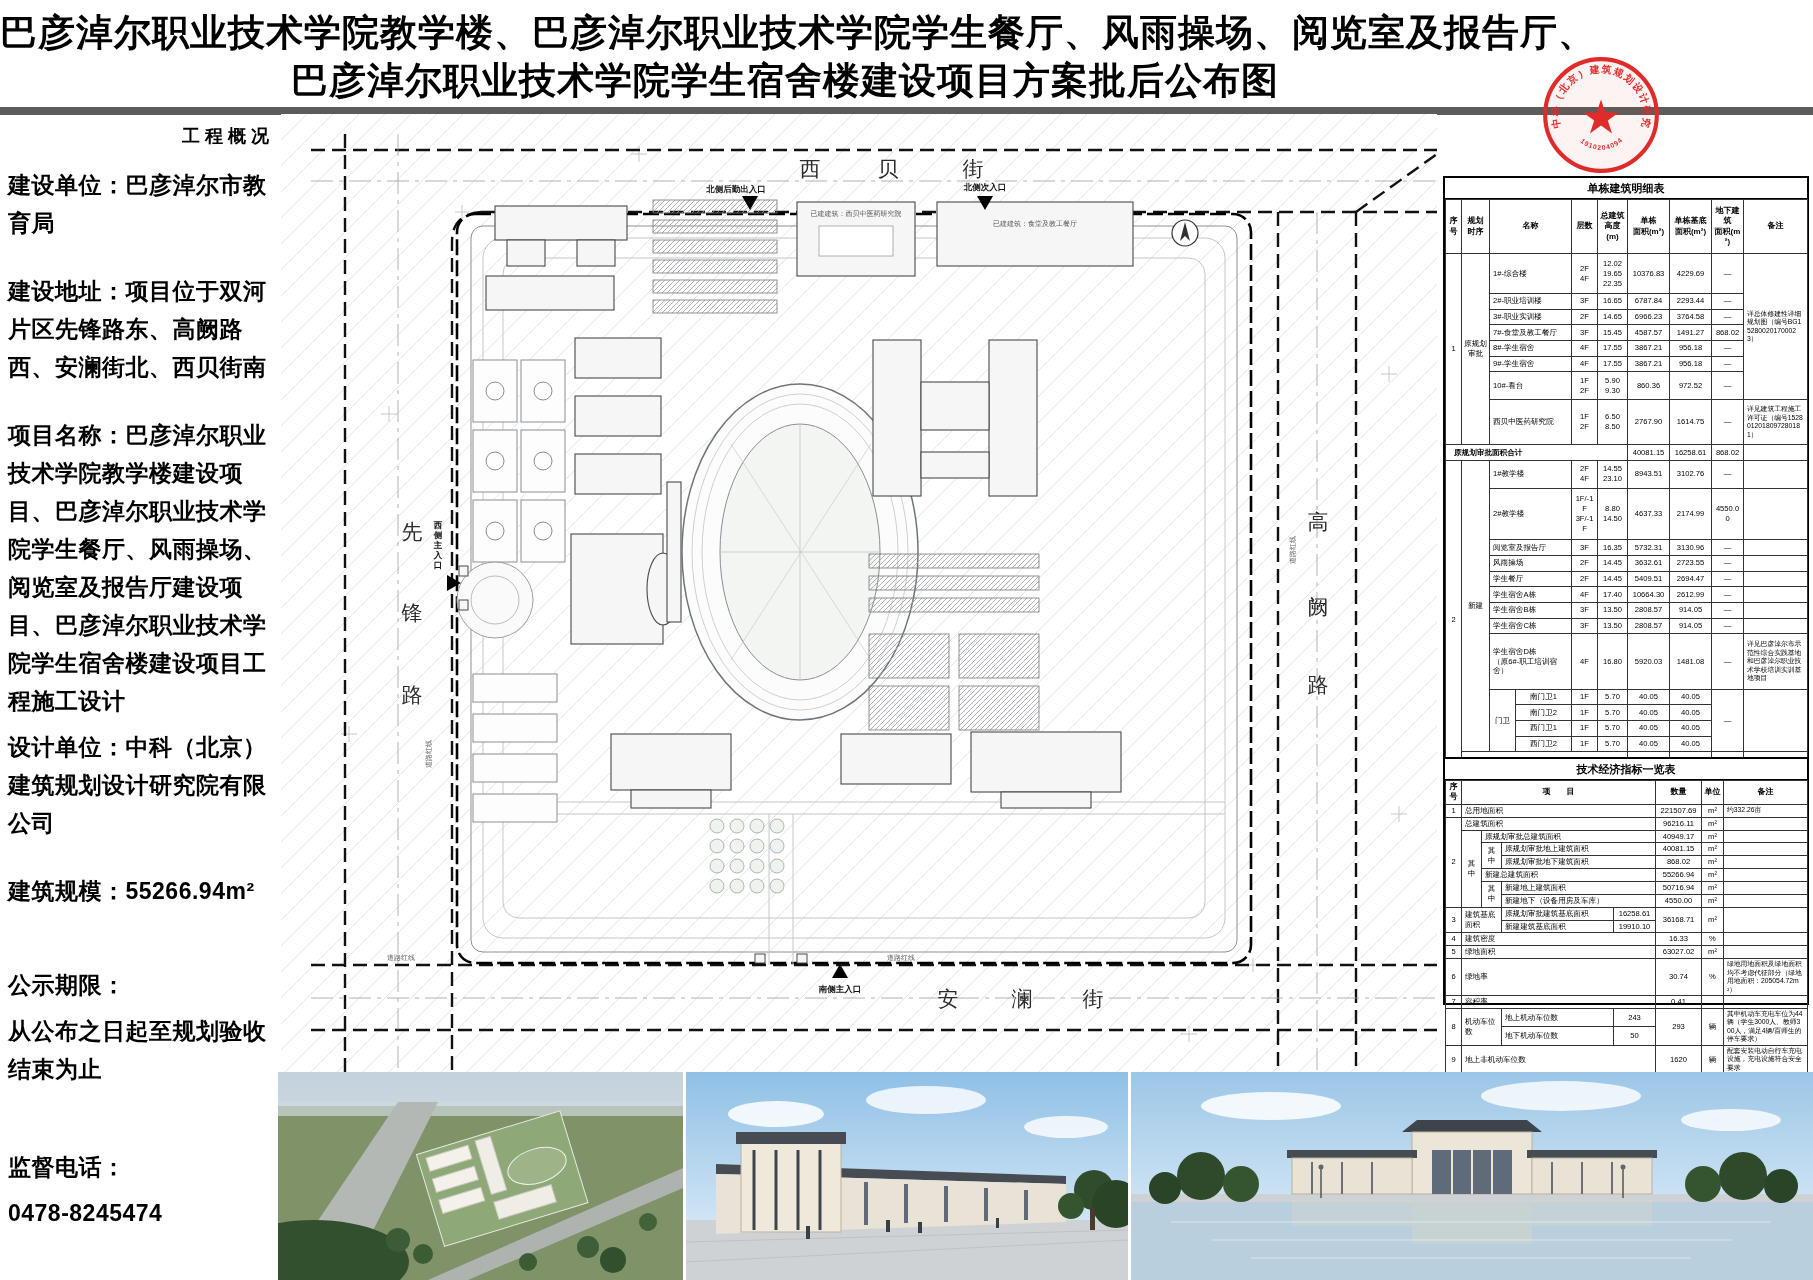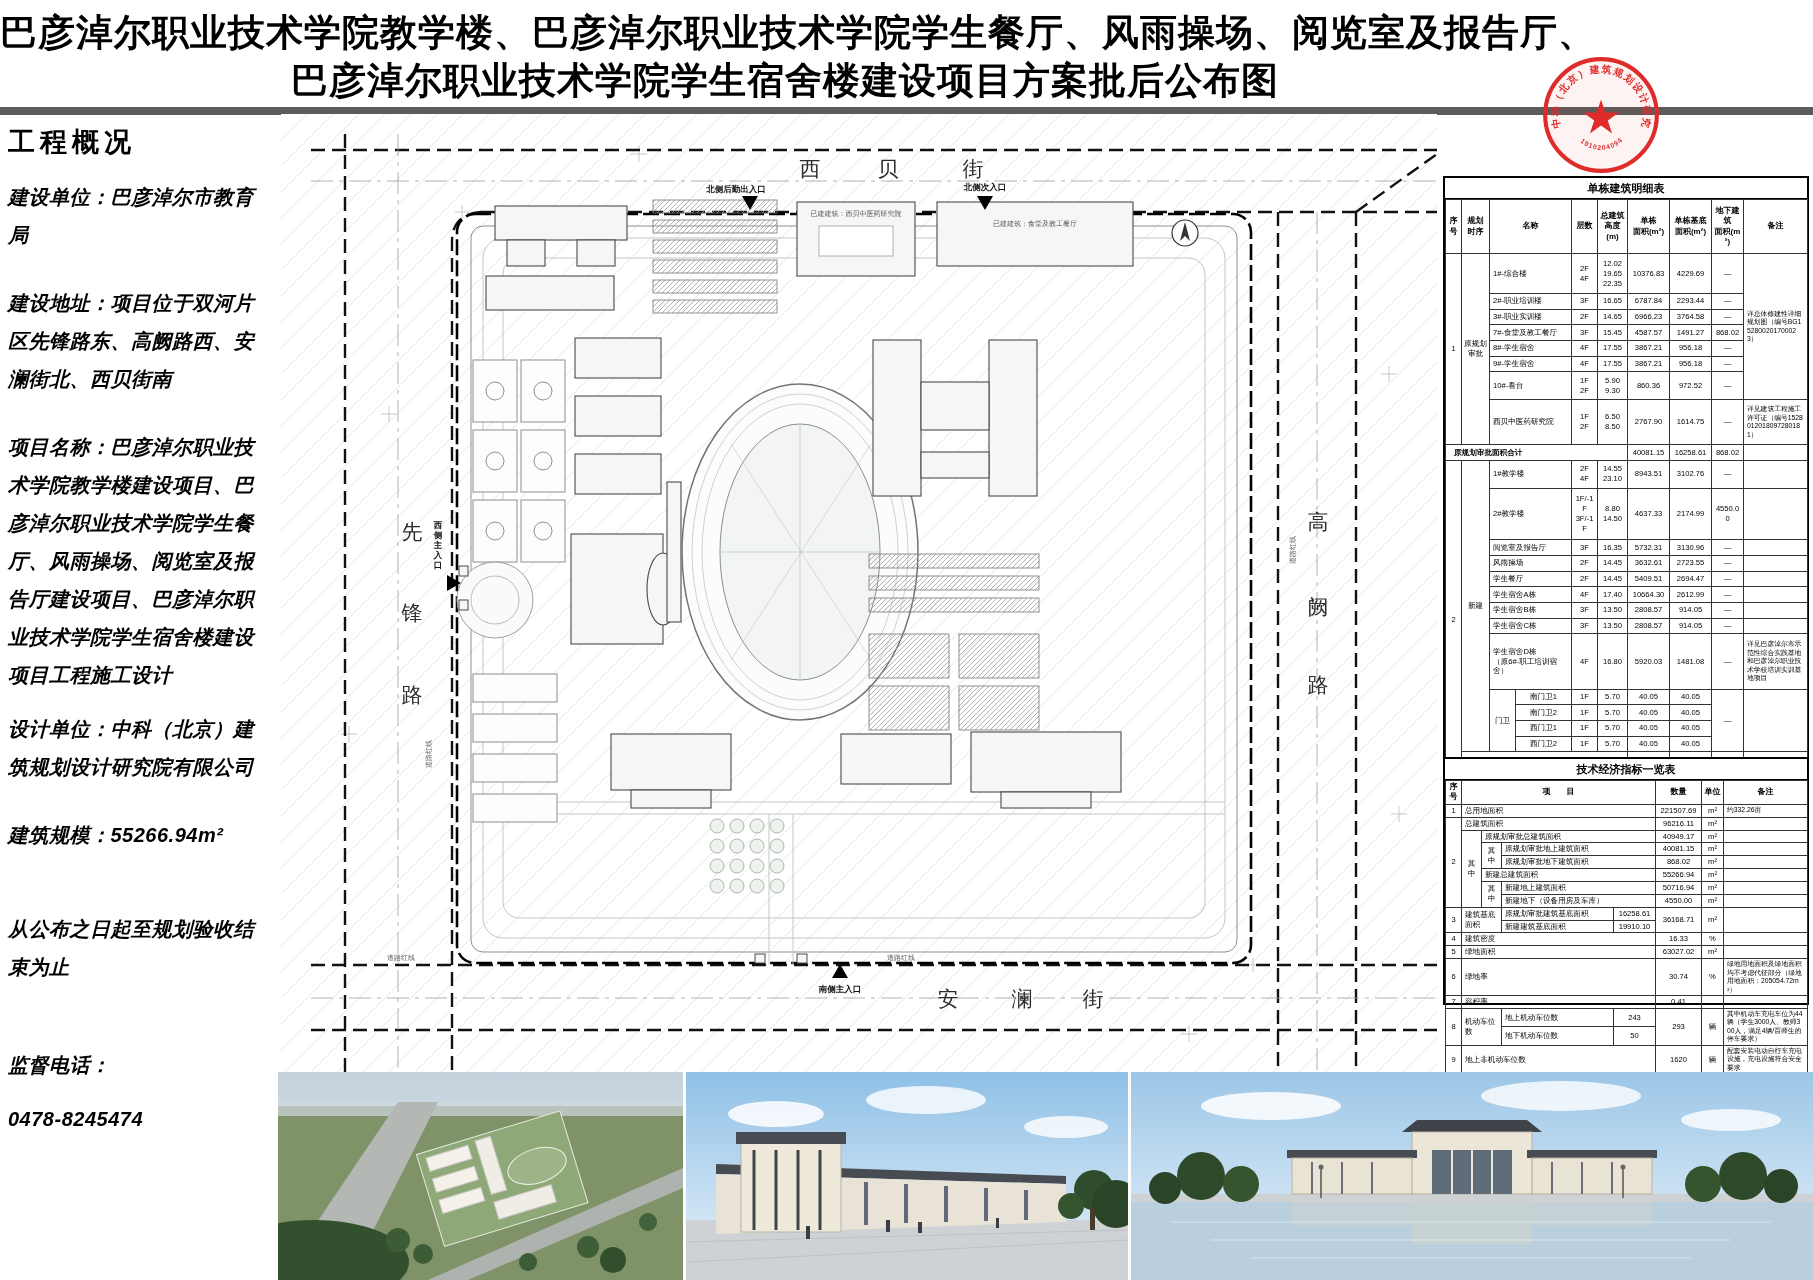--- a/index.html
+++ b/index.html
@@ -8,22 +8,22 @@
   
   .title-line{position:absolute;left:0;width:1570px;text-align:center;
               font-size:37px;font-weight:bold;letter-spacing:1px;white-space:nowrap;}
   #title1{top:8px;} #title2{top:56px;}
   .divider{position:absolute;top:107px;left:0;width:1813px;height:8px;background:#5c5c5c;}
   
   .seal{position:absolute;left:1540px;top:54px;width:122px;height:122px;z-index:5;}
   .seal text{fill:#e02b2b;font-weight:bold;}
   
   .sidebar{position:absolute;left:0;top:118px;width:282px;padding:4px 8px 0 8px;box-sizing:border-box;}
-  .sb-head{font-size:27px;font-weight:bold;text-align:left;letter-spacing:5px;margin:2px 0 18px 0;}
-  .sidebar p{font-size:20px;font-weight:bold;line-height:38px;letter-spacing:.5px;margin:16px 0 30px 0;font-style:italic;}
+  .sb-head{font-size:18px;font-weight:bold;text-align:right;letter-spacing:5px;margin:2px 0 18px 0;}
+  .sidebar p{font-size:23px;font-weight:bold;line-height:38px;letter-spacing:.5px;margin:8px 0 30px 0;}
   .sidebar p.m0{margin-bottom:0;}
   .sidebar p.mlg{margin-bottom:56px;}
   .sidebar p.mxl{margin-bottom:60px;}
   
   .plan{position:absolute;left:281px;top:114px;width:1156px;height:958px;}
   .plan svg{display:block;}
   .bld{fill:#f6f6f6;stroke:#4a4a4a;stroke-width:1.1;}
   .prk{fill:url(#phatch);stroke:#777;stroke-width:.8;}
   .court{fill:#fdfdfd;stroke:#8a8f94;stroke-width:1;}
   .roadline{stroke:#111;stroke-width:2.4;fill:none;stroke-dasharray:14 7;}
@@ -69,20 +69,21 @@
   <text font-size="6.5" letter-spacing="1"><textPath href="#sealBot" startOffset="4">191020409465</textPath></text>
 </svg>
 
 <div class="sidebar">
   <div class="sb-head">工程概况</div>
   <p>建设单位：巴彦淖尔市教育局</p>
   <p>建设地址：项目位于双河片区先锋路东、高阙路西、安澜街北、西贝街南</p>
   <p class="m0">项目名称：巴彦淖尔职业技术学院教学楼建设项目、巴彦淖尔职业技术学院学生餐厅、风雨操场、阅览室及报告厅建设项目、巴彦淖尔职业技术学院学生宿舍楼建设项目工程施工设计</p>
   <p>设计单位：中科（北京）建筑规划设计研究院有限公司</p>
   <p class="mlg">建筑规模：55266.94m²</p>
+  <p class="m0">公示期限：</p>
   <p class="mxl">从公布之日起至规划验收结束为止</p>
   <p class="m0">监督电话：</p>
   <p>0478-8245474</p>
 </div>
 
 <div class="plan">
 <svg width="1156" height="958" viewBox="0 0 1156 958">
   <defs>
     <pattern id="hatch" width="26" height="26" patternUnits="userSpaceOnUse">
       <path d="M0 26 L26 0" stroke="#e3e6e9" stroke-width="1"></path>

